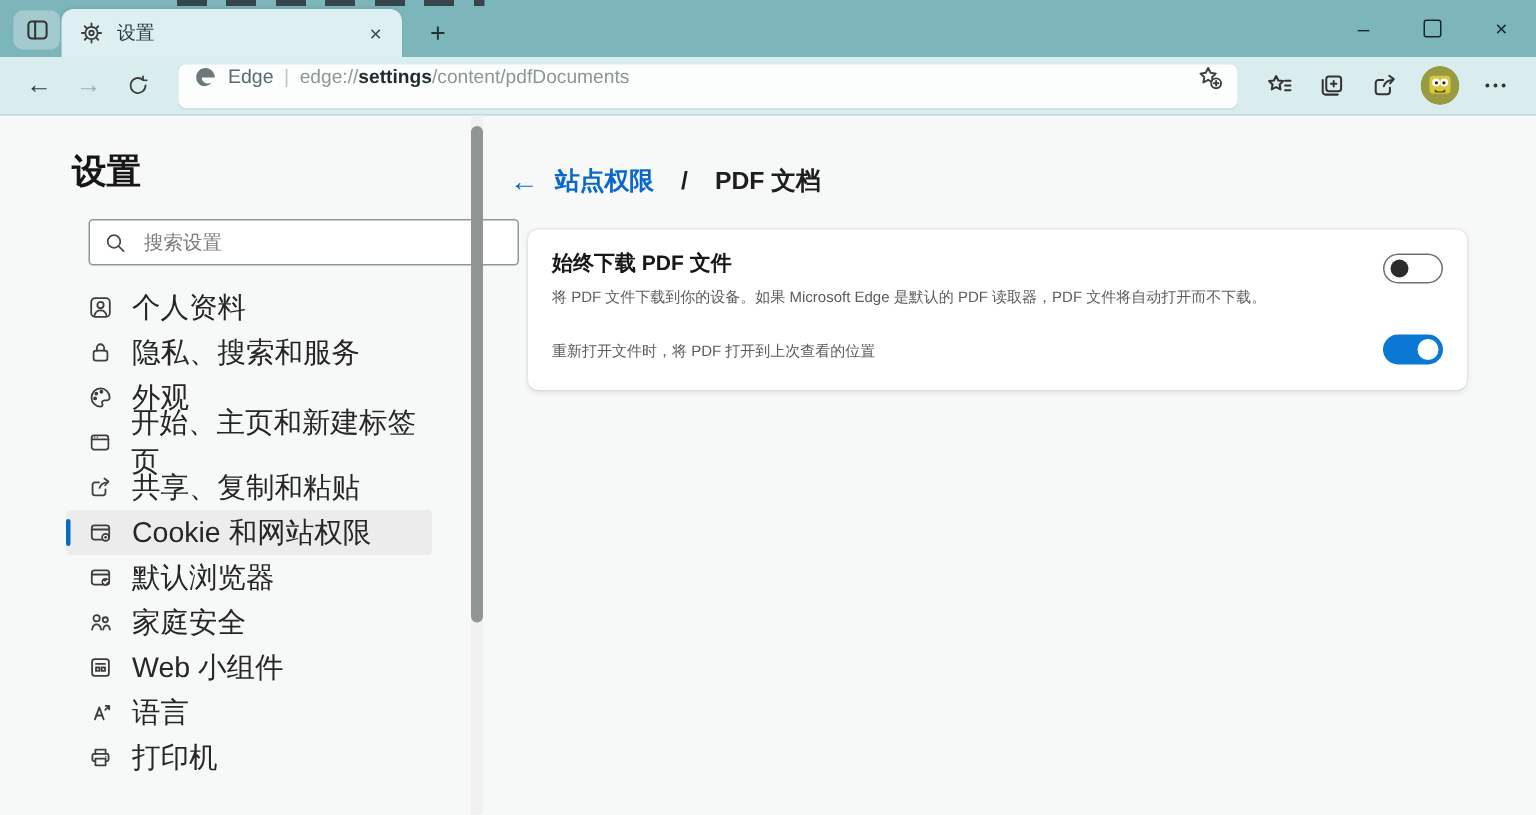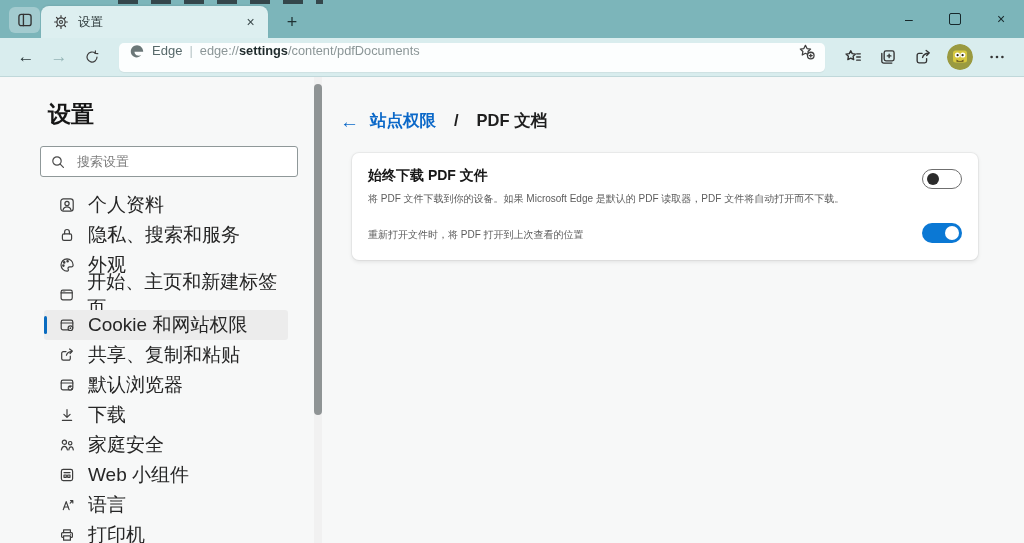--- a/index.html
+++ b/index.html
@@ -41,21 +41,21 @@
   .url{font-size:12.8px;color:#8b9697;white-space:nowrap;overflow:hidden}
   .url .host{color:#1e2a2b;font-weight:700}
   .addr-star{margin-left:auto;color:#3e4c4e;width:17px;height:17px}
   .tool-ic{width:30px;height:28px;display:flex;align-items:center;justify-content:center;color:#2c3a3c;
     border-radius:5px;flex:0 0 auto}
   .avatar{width:26px;height:26px;border-radius:50%;overflow:hidden;flex:0 0 auto;margin:0 4px}
 
   
   .sidebar{position:absolute;top:77px;left:0;width:314px;bottom:0}
   .side-title{position:absolute;left:48px;top:22px;font-size:23px;font-weight:700;color:#161616}
-  .search{position:absolute;left:40px;top:69px;width:258px;height:31px;background:#fff;border:1px solid #8f9899;
+  .search{position:absolute;left:59px;top:69px;width:287px;height:31px;background:#fff;border:1px solid #8f9899;
     border-radius:3px;display:flex;align-items:center;padding:0 9px;gap:9px;box-sizing:border-box}
   .search .icon16{color:#4c4c4c}
   .search input{border:none;outline:none;flex:1;font-size:13px;color:#2d2d2d;background:transparent;min-width:0}
   .search input::placeholder{color:#7b7b7b}
   .nav-list{position:absolute;top:113px;left:0;right:0}
   .side-item{height:30px;margin:0 26px 0 44px;display:flex;align-items:center;padding-left:15px;gap:13px;
     border-radius:3px;font-size:19px;color:#262626;position:relative}
   .side-item.selected{background:#ececec}
   .side-item.selected::before{content:"";position:absolute;left:0;top:6px;bottom:6px;width:3px;border-radius:2px;
     background:#0a6cc0}
@@ -237,60 +237,51 @@
         <span class="icon16">
           <svg viewBox="0 0 16 16" fill="none" stroke="currentColor" stroke-width="1.2" stroke-linecap="round" stroke-linejoin="round">
             <rect x="2.2" y="3" width="11.6" height="10" rx="1.8"></rect>
             <path d="M2.2 5.8h11.6"></path>
             <circle cx="4.3" cy="4.4" r=".5" fill="currentColor" stroke="none"></circle>
             <circle cx="6.1" cy="4.4" r=".5" fill="currentColor" stroke="none"></circle>
           </svg>
         </span>
         <span>开始、主页和新建标签页</span>
       </div>
+      <div class="side-item">
+        <span class="icon16">
+          <svg viewBox="0 0 16 16" fill="none" stroke="currentColor" stroke-width="1.2" stroke-linecap="round" stroke-linejoin="round">
+            <path d="M7 4.6H4.3a1.6 1.6 0 0 0-1.6 1.6v5.4a1.6 1.6 0 0 0 1.6 1.6h5.4a1.6 1.6 0 0 0 1.6-1.6V9.2"></path>
+            <path d="M7.4 8.3c.8-2.5 2.7-3.7 5.4-3.7"></path>
+            <path d="M10.6 2l2.7 2-2.2 2.5"></path>
+          </svg>
+        </span>
+        <span>共享、复制和粘贴</span>
+      </div>
       <div class="side-item selected">
         <span class="icon16">
           <svg viewBox="0 0 16 16" fill="none" stroke="currentColor" stroke-width="1.2" stroke-linecap="round" stroke-linejoin="round">
             <rect x="2.2" y="3.2" width="11.6" height="9.6" rx="1.8"></rect>
             <path d="M2.2 6h11.6"></path>
             <circle cx="11.4" cy="11.2" r="2.3" fill="#f7f8f8"></circle>
             <circle cx="11.4" cy="11.2" r=".9" fill="currentColor" stroke="none"></circle>
           </svg>
         </span>
         <span>Cookie 和网站权限</span>
       </div>
       <div class="side-item">
         <span class="icon16">
           <svg viewBox="0 0 16 16" fill="none" stroke="currentColor" stroke-width="1.2" stroke-linecap="round" stroke-linejoin="round">
-            <path d="M7 4.6H4.3a1.6 1.6 0 0 0-1.6 1.6v5.4a1.6 1.6 0 0 0 1.6 1.6h5.4a1.6 1.6 0 0 0 1.6-1.6V9.2"></path>
-            <path d="M7.4 8.3c.8-2.5 2.7-3.7 5.4-3.7"></path>
-            <path d="M10.6 2l2.7 2-2.2 2.5"></path>
-          </svg>
-        </span>
-        <span>共享、复制和粘贴</span>
-      </div>
-      <div class="side-item">
-        <span class="icon16">
-          <svg viewBox="0 0 16 16" fill="none" stroke="currentColor" stroke-width="1.2" stroke-linecap="round" stroke-linejoin="round">
             <rect x="2.2" y="3.2" width="11.6" height="9.6" rx="1.8"></rect>
             <path d="M2.2 6h11.6"></path>
             <circle cx="11.3" cy="10.9" r="2.6" fill="currentColor" stroke="none"></circle>
             <path d="M10.2 10.9l.9.9 1.6-1.7" stroke="#fff"></path>
           </svg>
         </span>
         <span>默认浏览器</span>
-      </div>
-      <div class="side-item">
-        <span class="icon16">
-          <svg viewBox="0 0 16 16" fill="none" stroke="currentColor" stroke-width="1.2" stroke-linecap="round" stroke-linejoin="round">
-            <path d="M8 2.6v7.6M4.9 7.4L8 10.4l3.1-3"></path>
-            <path d="M3.4 13.4h9.2"></path>
-          </svg>
-        </span>
-        <span>下载</span>
       </div>
       <div class="side-item">
         <span class="icon16">
           <svg viewBox="0 0 16 16" fill="none" stroke="currentColor" stroke-width="1.2" stroke-linecap="round" stroke-linejoin="round">
             <circle cx="5.4" cy="5.2" r="2.1"></circle>
             <circle cx="11.2" cy="6.2" r="1.7"></circle>
             <path d="M2.4 12.8c.4-2.3 1.5-3.5 3-3.5s2.6 1.2 3 3.5"></path>
             <path d="M9.8 12.8c.3-1.9 1.1-2.9 2.3-2.9s1.9 1 2.2 2.9"></path>
           </svg>
         </span>

